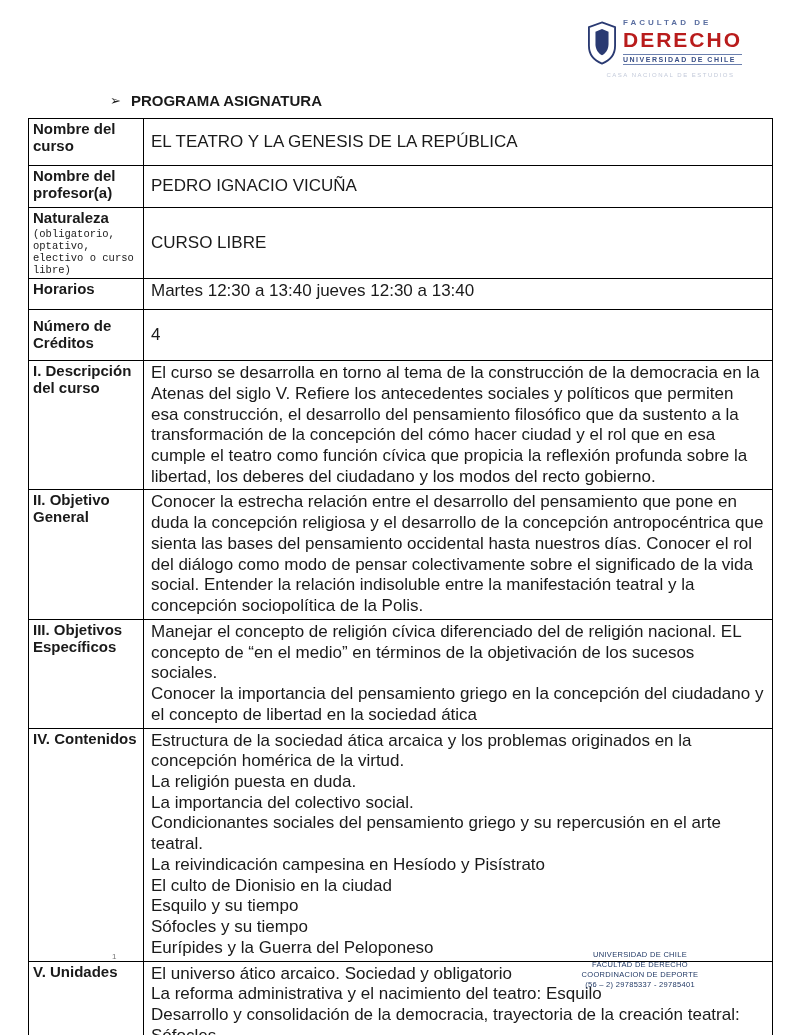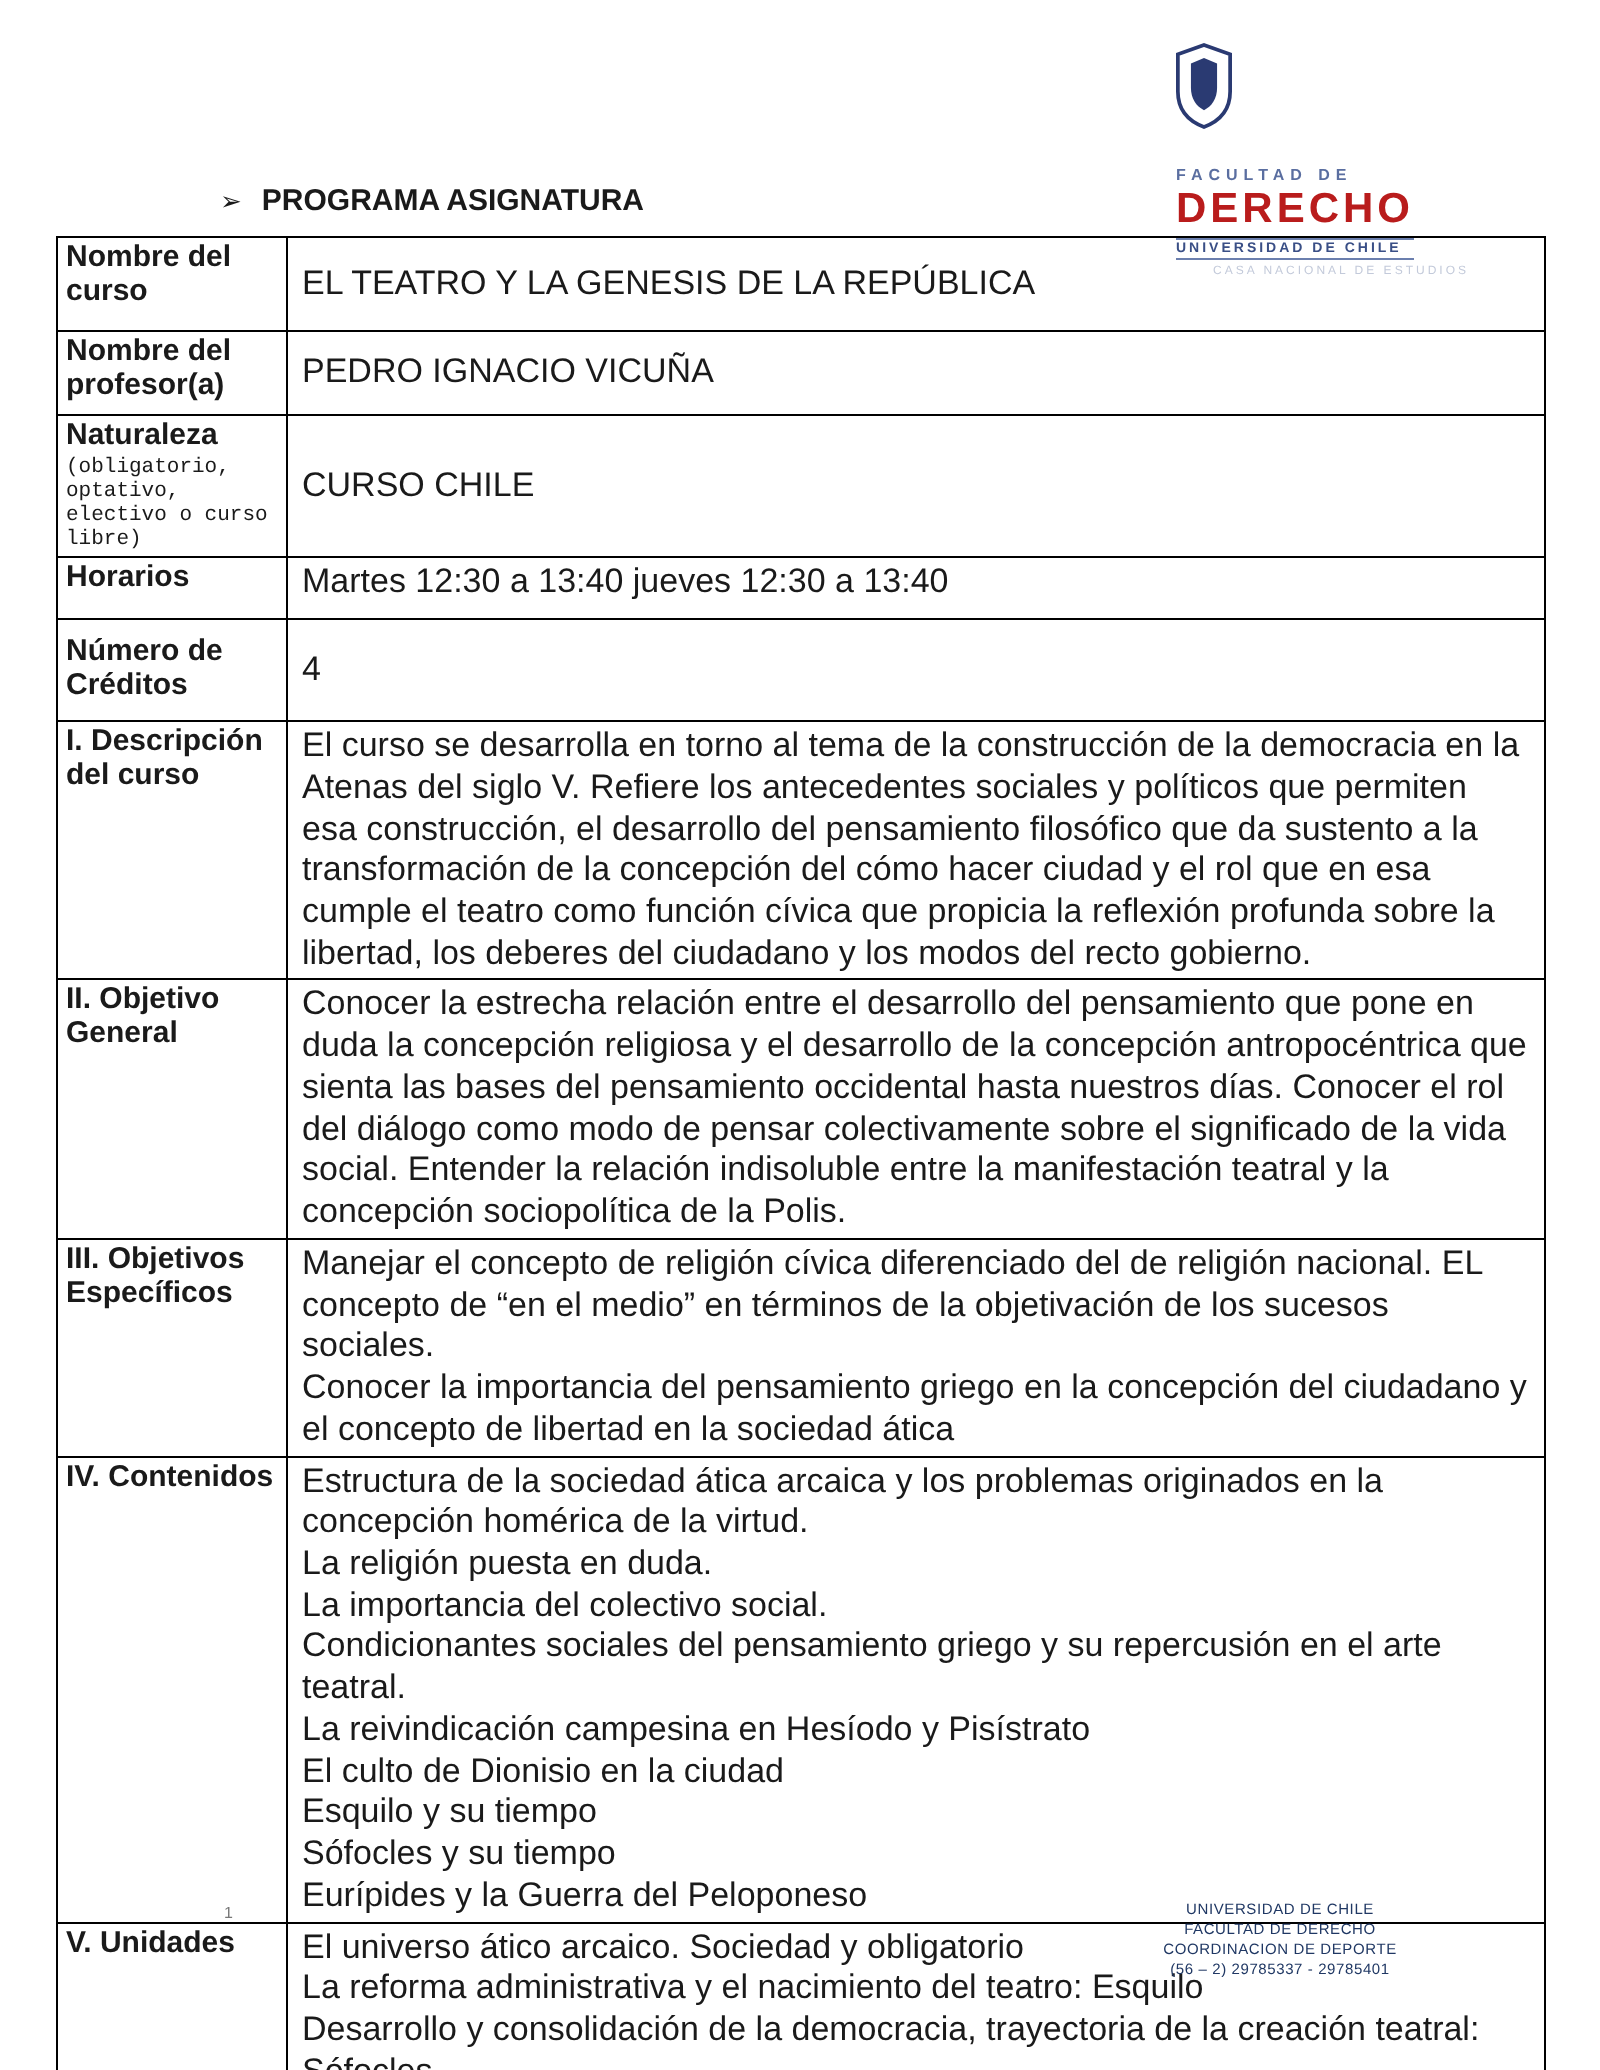--- a/index.html
+++ b/index.html
@@ -8,21 +8,21 @@
     width:800px;height:1035px;
     margin:0 auto;
     background:#ffffff;
     font-family:"Liberation Sans", sans-serif;
     color:#1a1a1a;
     overflow:hidden;
   }
 
   
   .logo{position:absolute;top:12px;left:588px;width:165px;}
-  .logo-row{display:flex;align-items:flex-start;gap:7px;flex-direction:column;}
+  .logo-row{display:flex;align-items:flex-start;gap:7px;}
   .emblem{flex:0 0 auto;margin-top:9px;}
   .logo-text{display:flex;flex-direction:column;}
   .faculty-small{font-size:8px;letter-spacing:3px;color:#5a6ea0;font-weight:bold;margin-top:6px;}
   .faculty-big{font-size:21px;font-weight:bold;letter-spacing:2px;color:#b91c1c;margin-top:1px;}
   .university{font-size:7px;font-weight:bold;letter-spacing:1.5px;color:#3a4f86;
               border-top:1px solid #6b7fae;border-bottom:1px solid #6b7fae;
               padding:1px 0;margin-top:2px;}
   .tagline{font-size:6px;letter-spacing:1.5px;color:#c3cada;text-align:center;margin-top:3px;white-space:nowrap;}
 
   
@@ -103,21 +103,21 @@
         <div class="label">Nombre del profesor(a)</div>
 
       </td>
       <td class="content-cell">PEDRO IGNACIO VICUÑA</td>
     </tr>
         <tr class="r3">
       <td class="label-cell">
         <div class="label">Naturaleza</div>
         <div class="sublabel">(obligatorio, optativo, electivo o curso libre)</div>
       </td>
-      <td class="content-cell">CURSO CHILE</td>
+      <td class="content-cell">CURSO LIBRE</td>
     </tr>
         <tr class="r4">
       <td class="label-cell">
         <div class="label">Horarios</div>
 
       </td>
       <td class="content-cell">Martes 12:30 a 13:40  jueves 12:30 a 13:40</td>
     </tr>
         <tr class="r5">
       <td class="label-cell">

